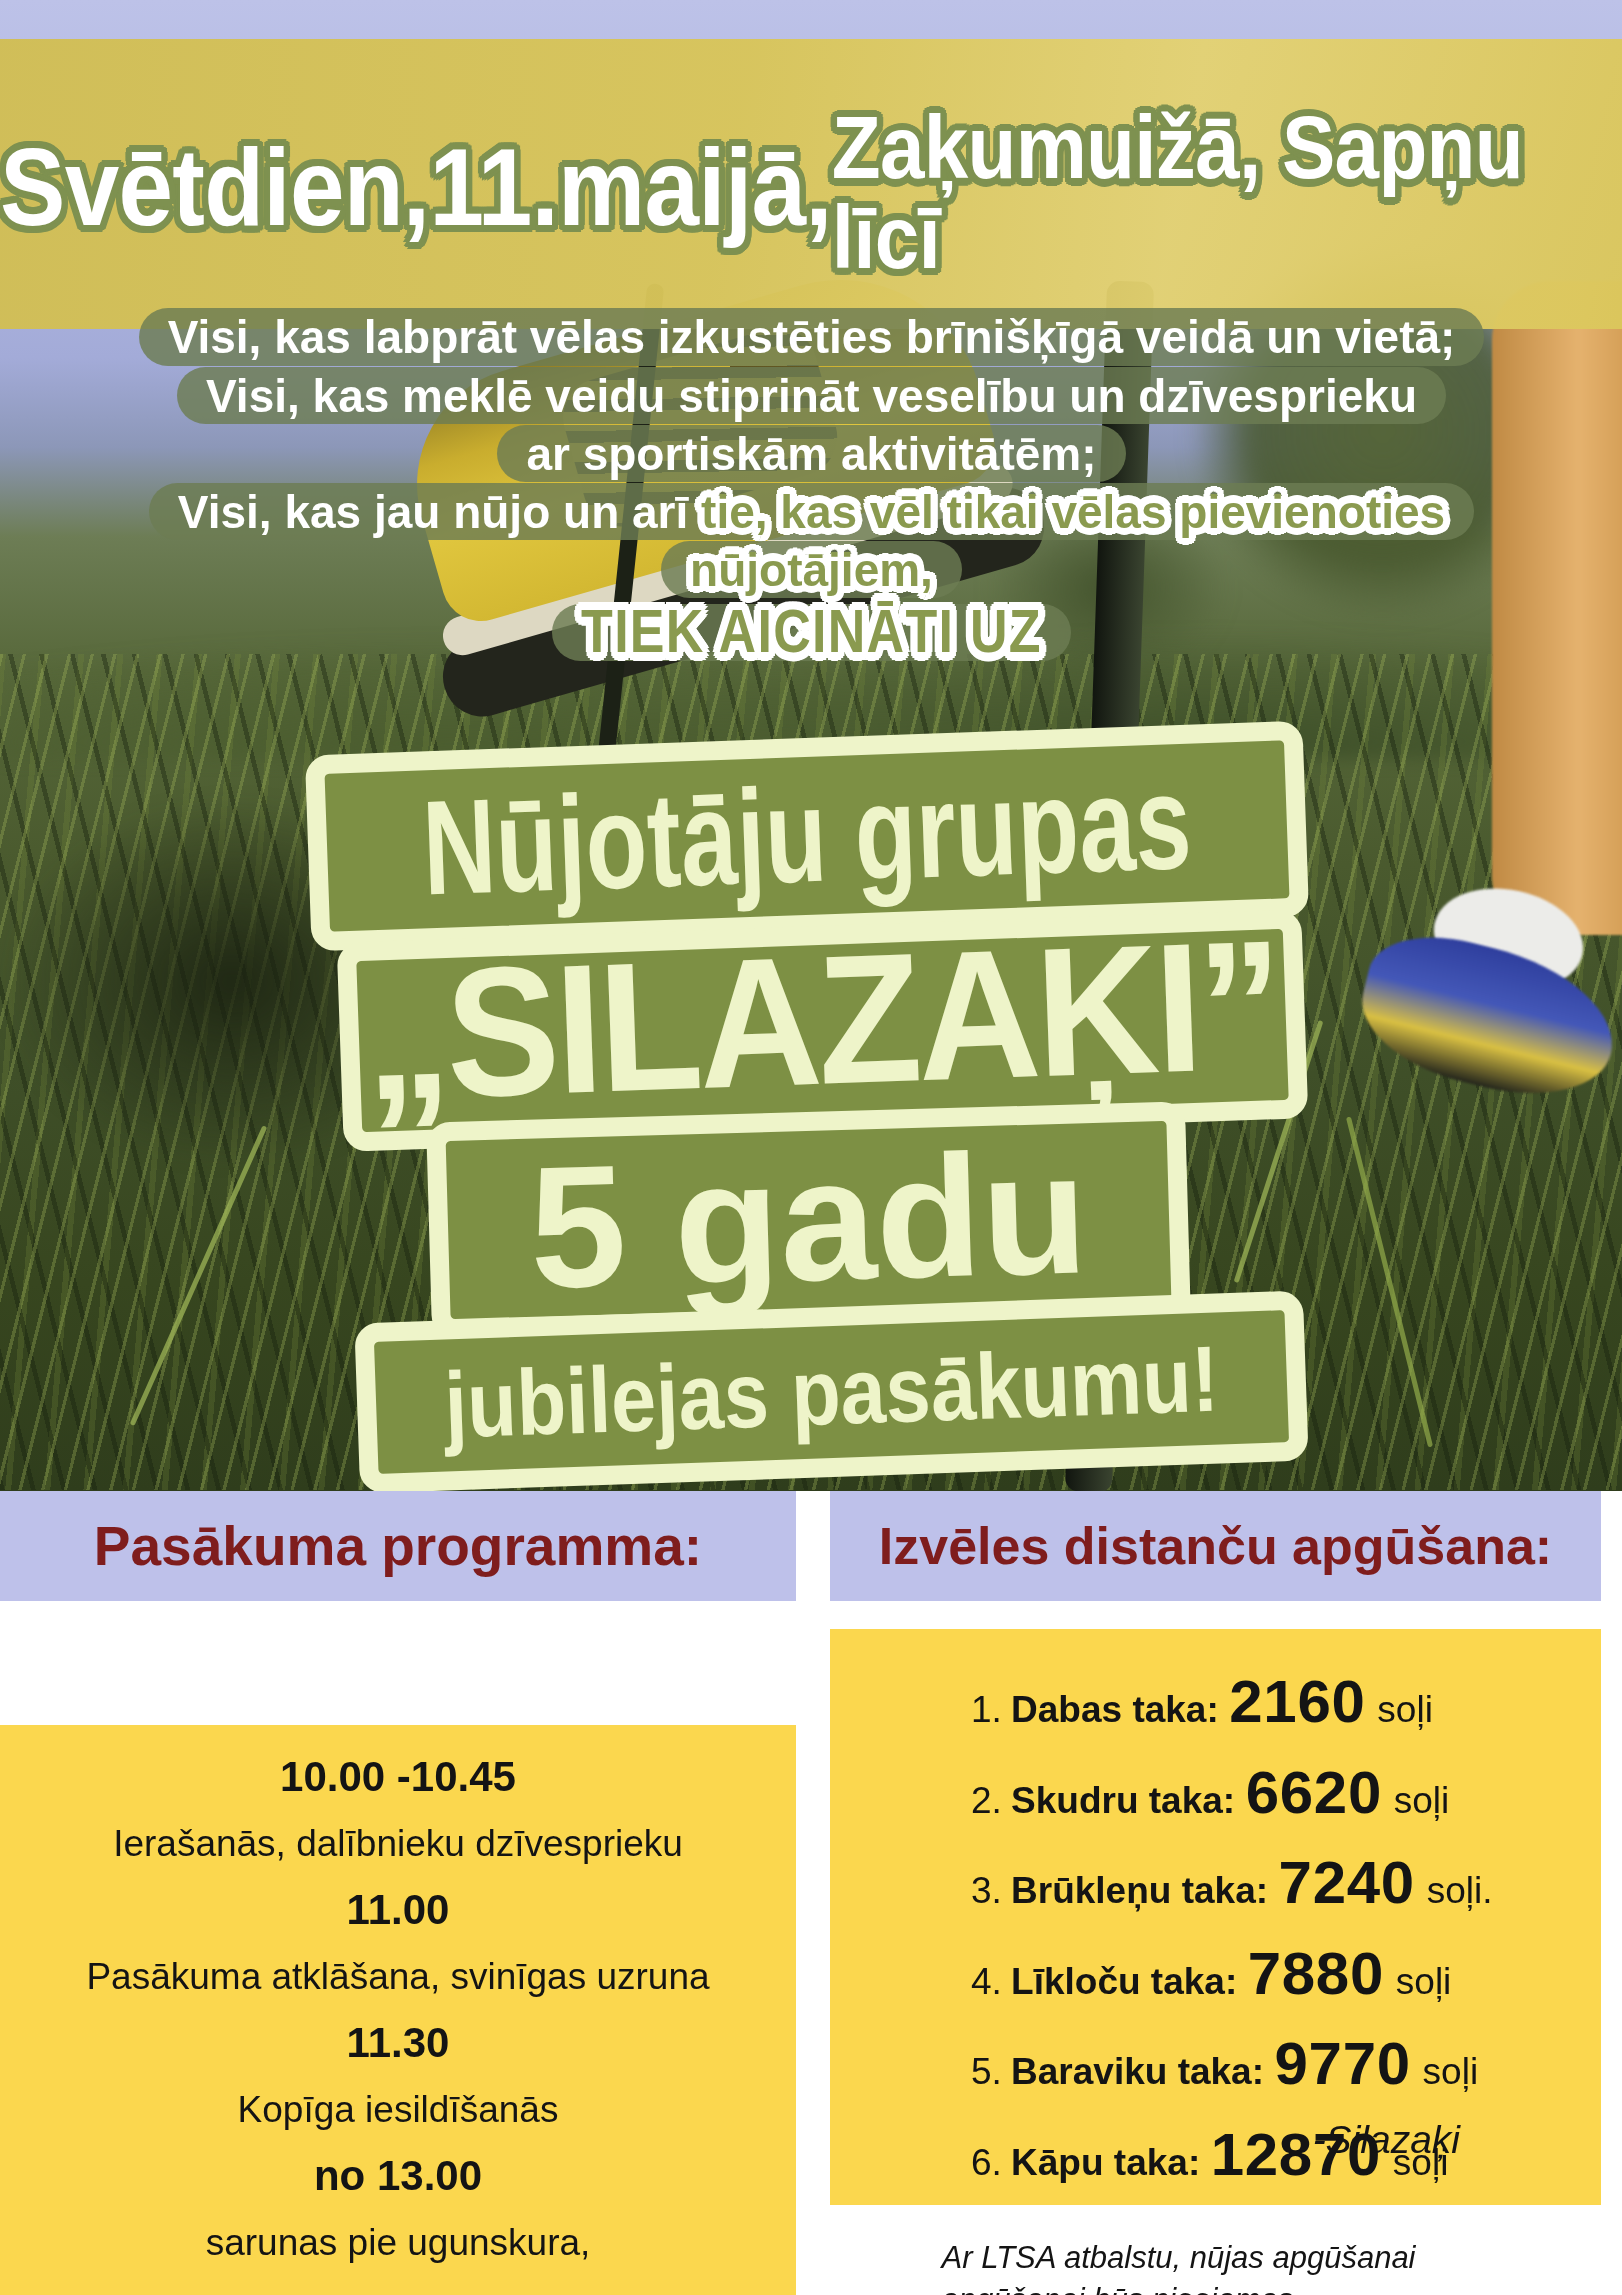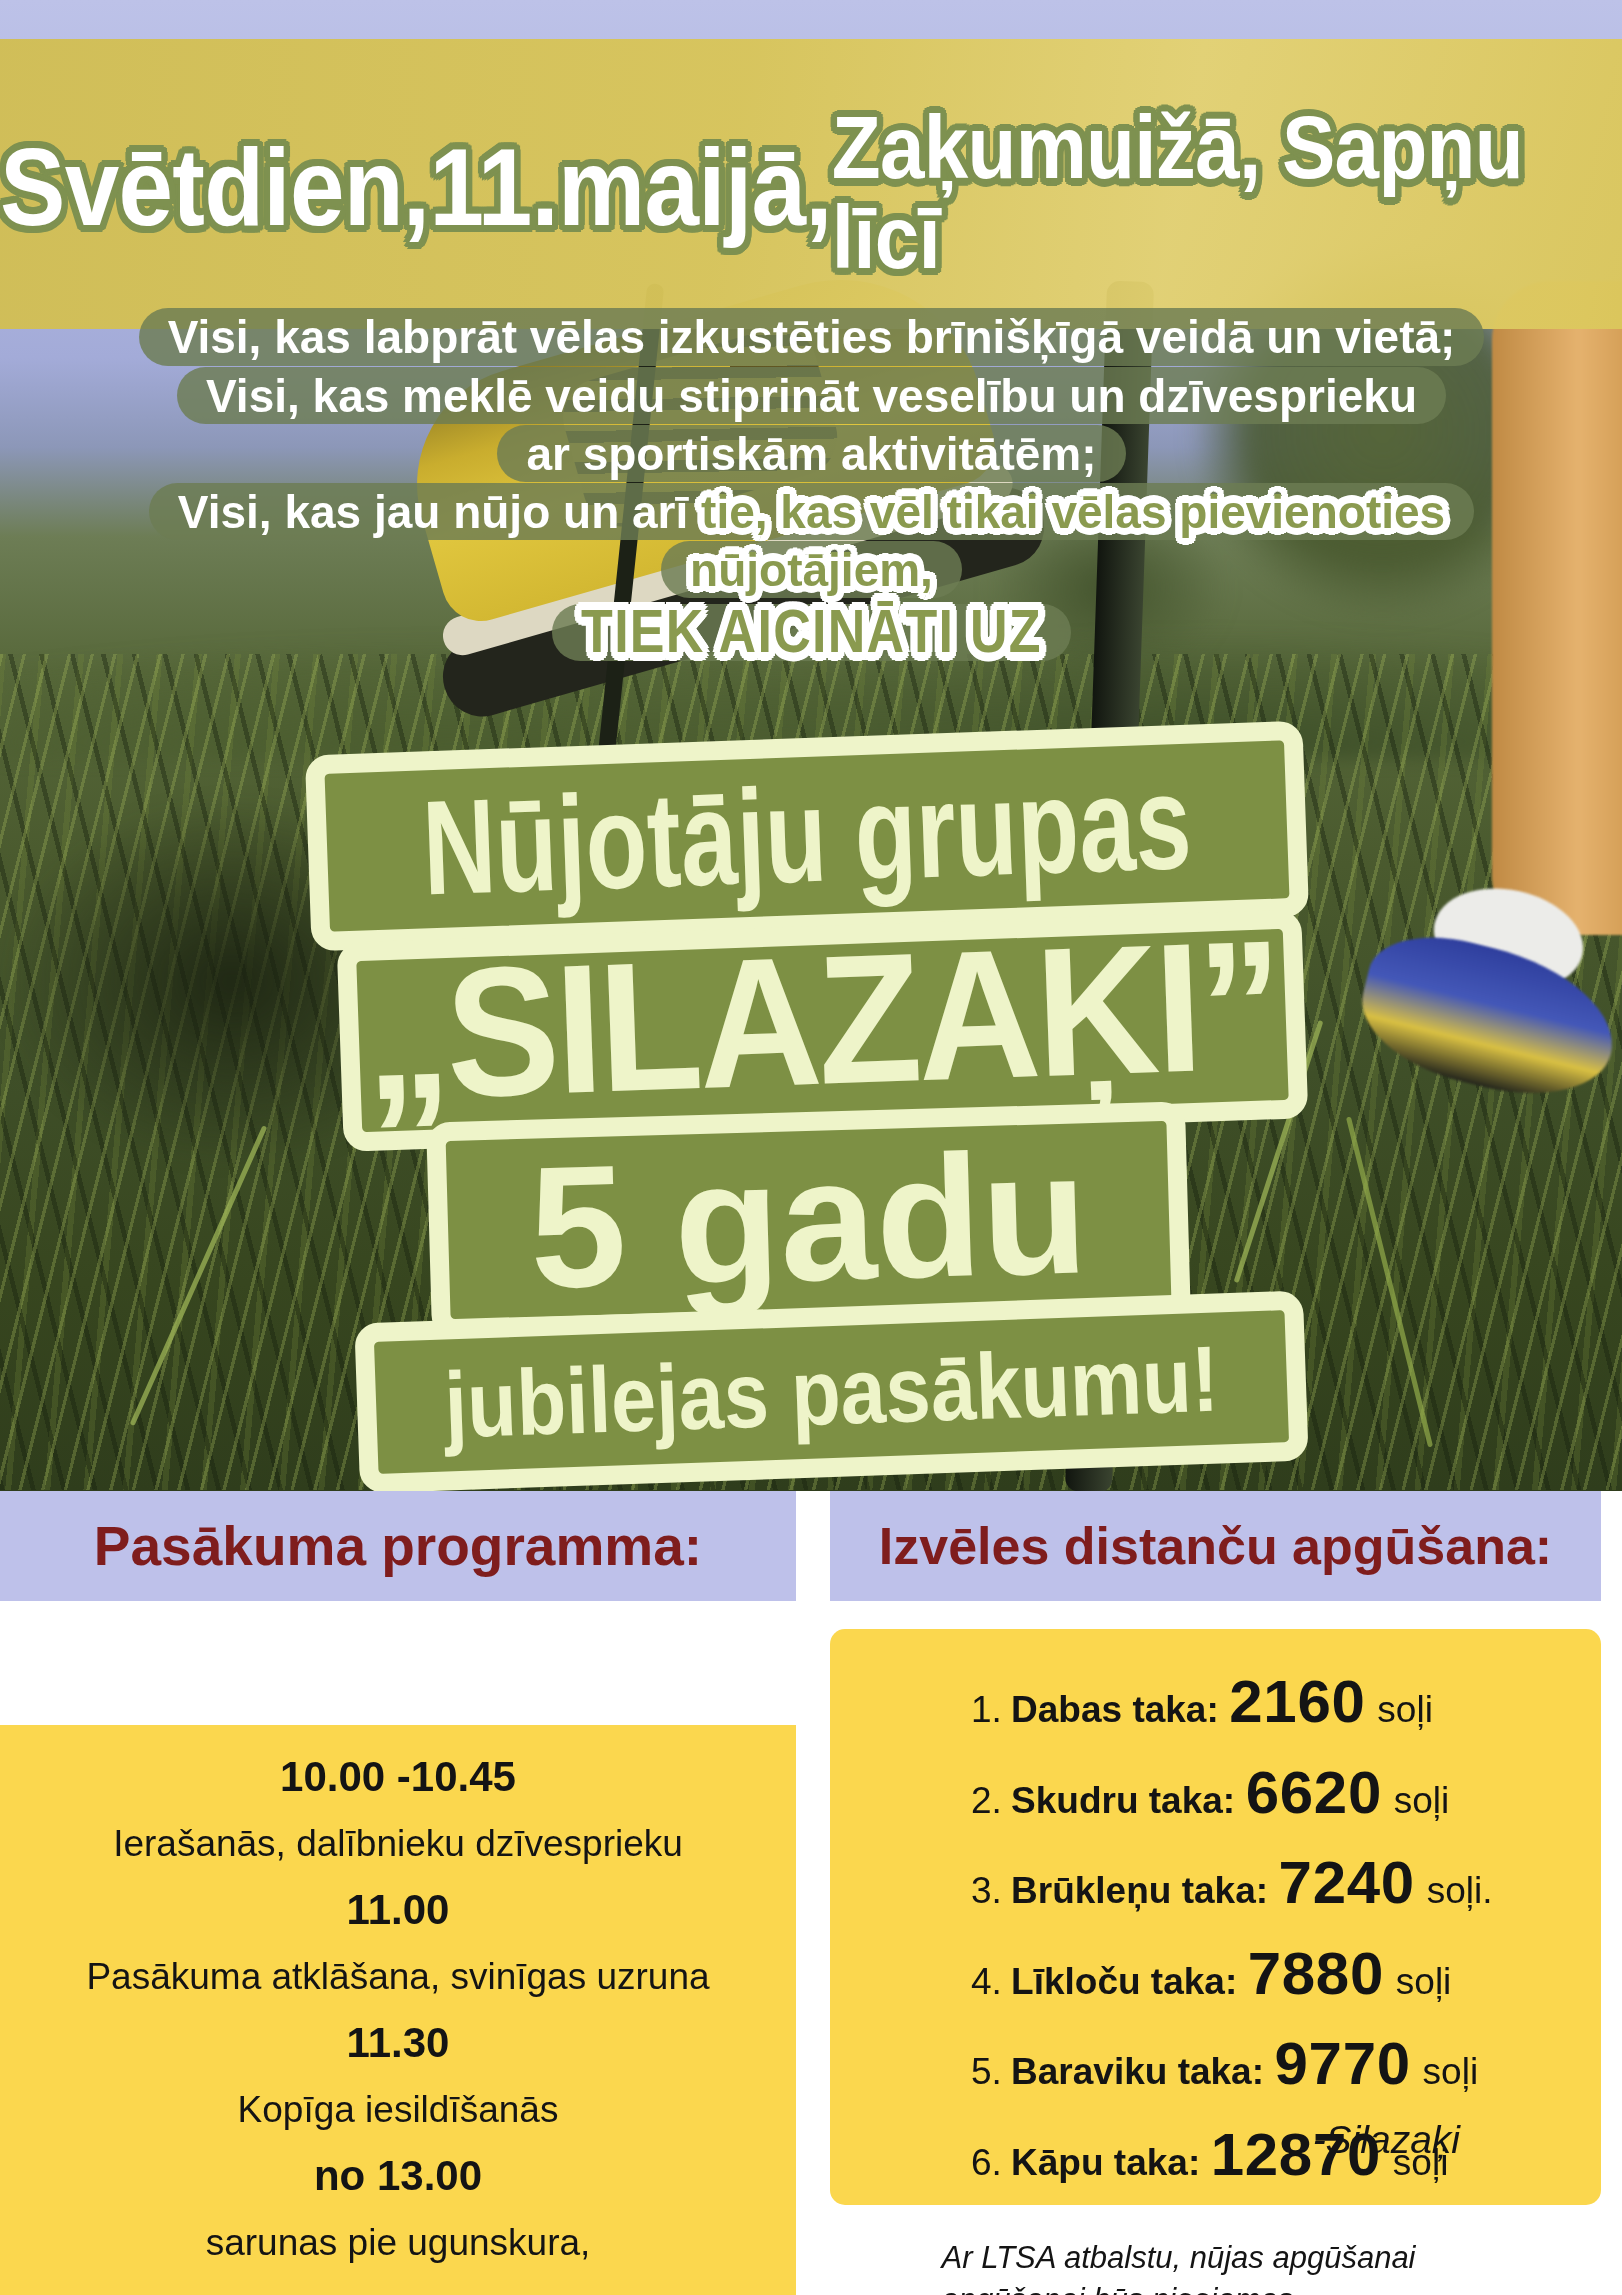--- a/index.html
+++ b/index.html
@@ -93,21 +93,21 @@
   .btext3{font-size:173px;}
   .btext4{font-size:81px;transform:scaleY(1.15);}
 
   
   .hdr{position:absolute;background:var(--lavender);color:#7f1d1d;font-weight:bold;
     display:flex;align-items:center;justify-content:center;}
   .hdrL{left:0;top:1491px;width:796px;height:110px;font-size:55px;}
   .hdrR{left:830px;top:1491px;width:771px;height:110px;font-size:52px;}
   .panel{position:absolute;background:var(--panelyellow);color:var(--ink);}
   .panelL{left:0;top:1725px;width:796px;height:666px;padding-top:18px;text-align:center;}
-  .panelR{left:830px;top:1629px;width:771px;height:576px;padding:41px 0 0 141px;border-radius:15px;}
+  .panelR{left:830px;top:1629px;width:771px;height:576px;padding:41px 0 0 141px;}
   .p-time{font-size:42px;font-weight:bold;line-height:68px;}
   .p-desc{font-size:37px;line-height:65px;}
   .d-row{margin-bottom:10.5px;line-height:63px;white-space:nowrap;}
   .d-index{font-size:37px;}
   .d-label{font-size:37px;font-weight:bold;margin-left:9.2px;}
   .d-steps{font-size:60px;font-weight:bold;margin-left:10.5px;letter-spacing:0.7px;}
   .d-unit{font-size:37px;margin-left:11.8px;}
   .note{margin-top:34px;margin-left:-29.4px;width:589px;font-style:italic;font-size:31px;line-height:42px;}
   .signature{position:absolute;right:141px;bottom:43px;font-style:italic;font-size:39px;}
 </style>

